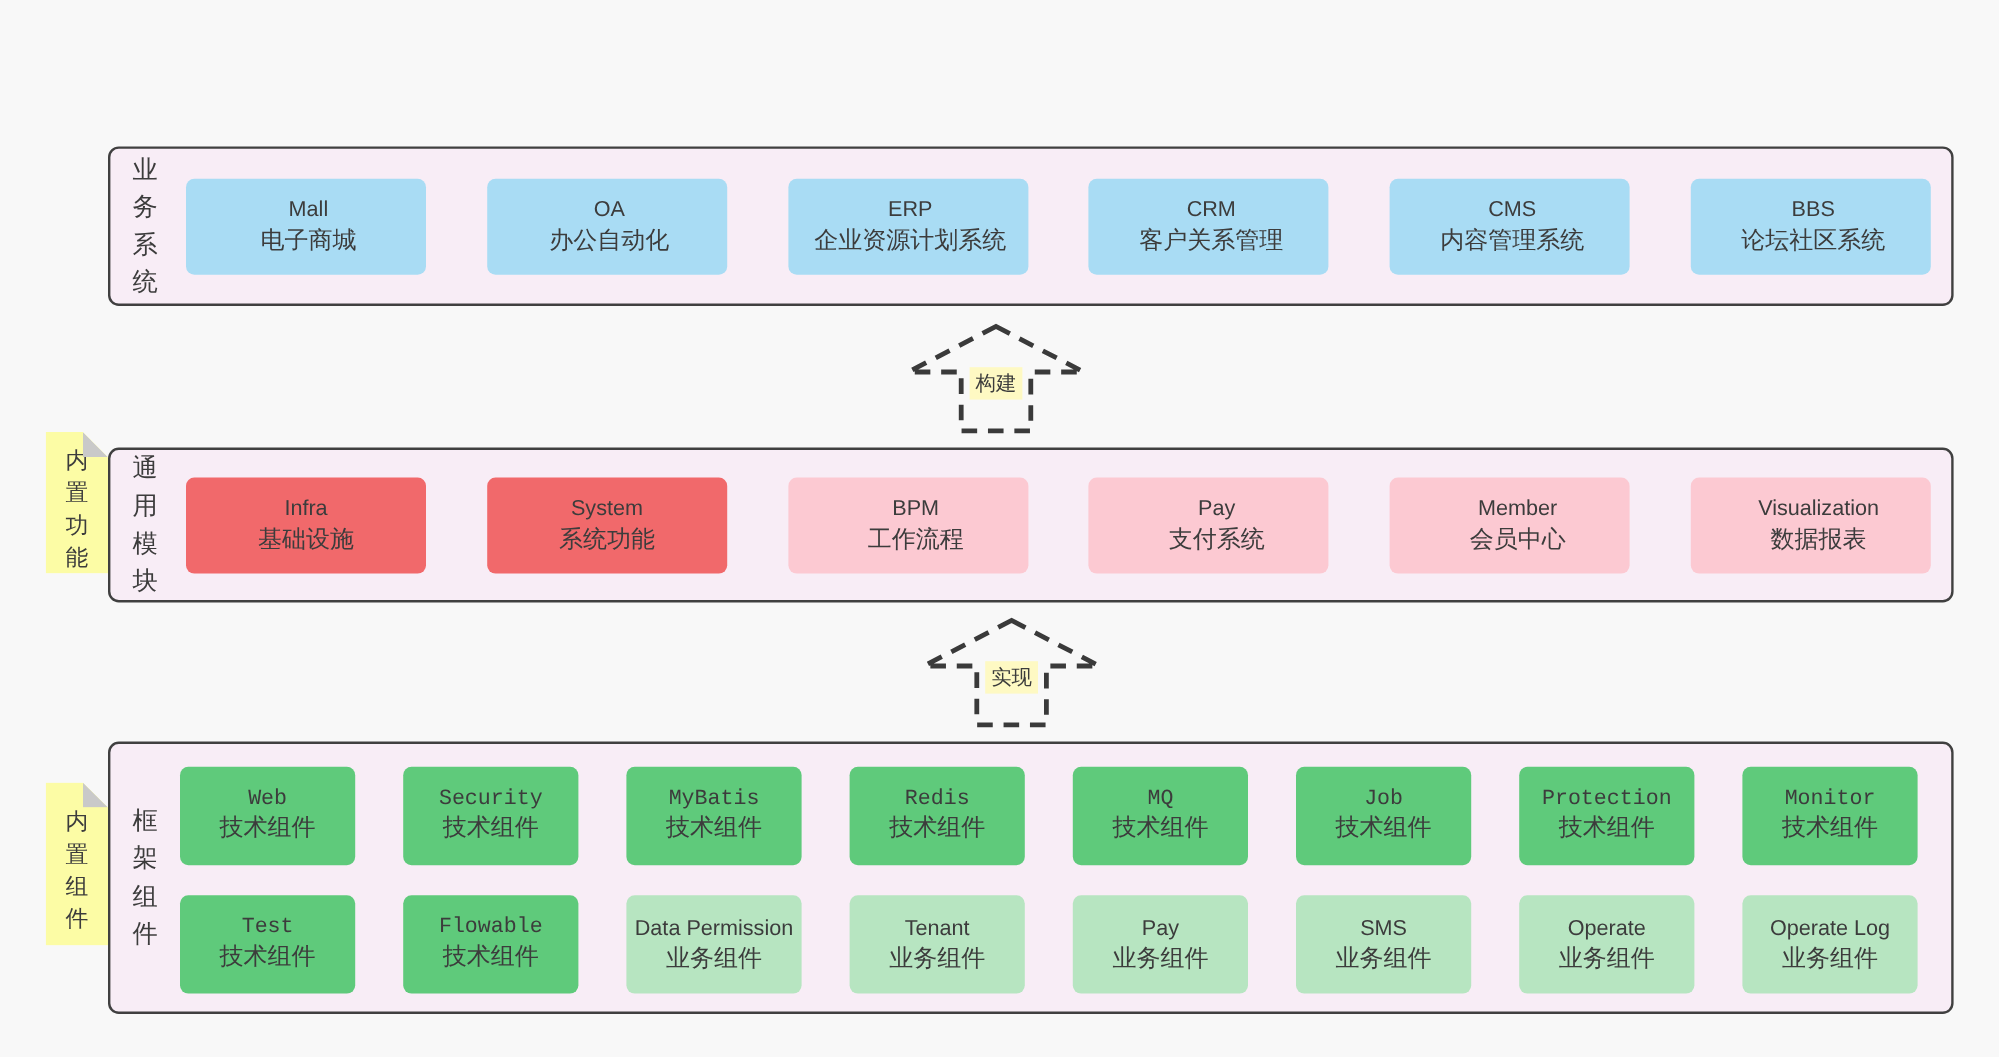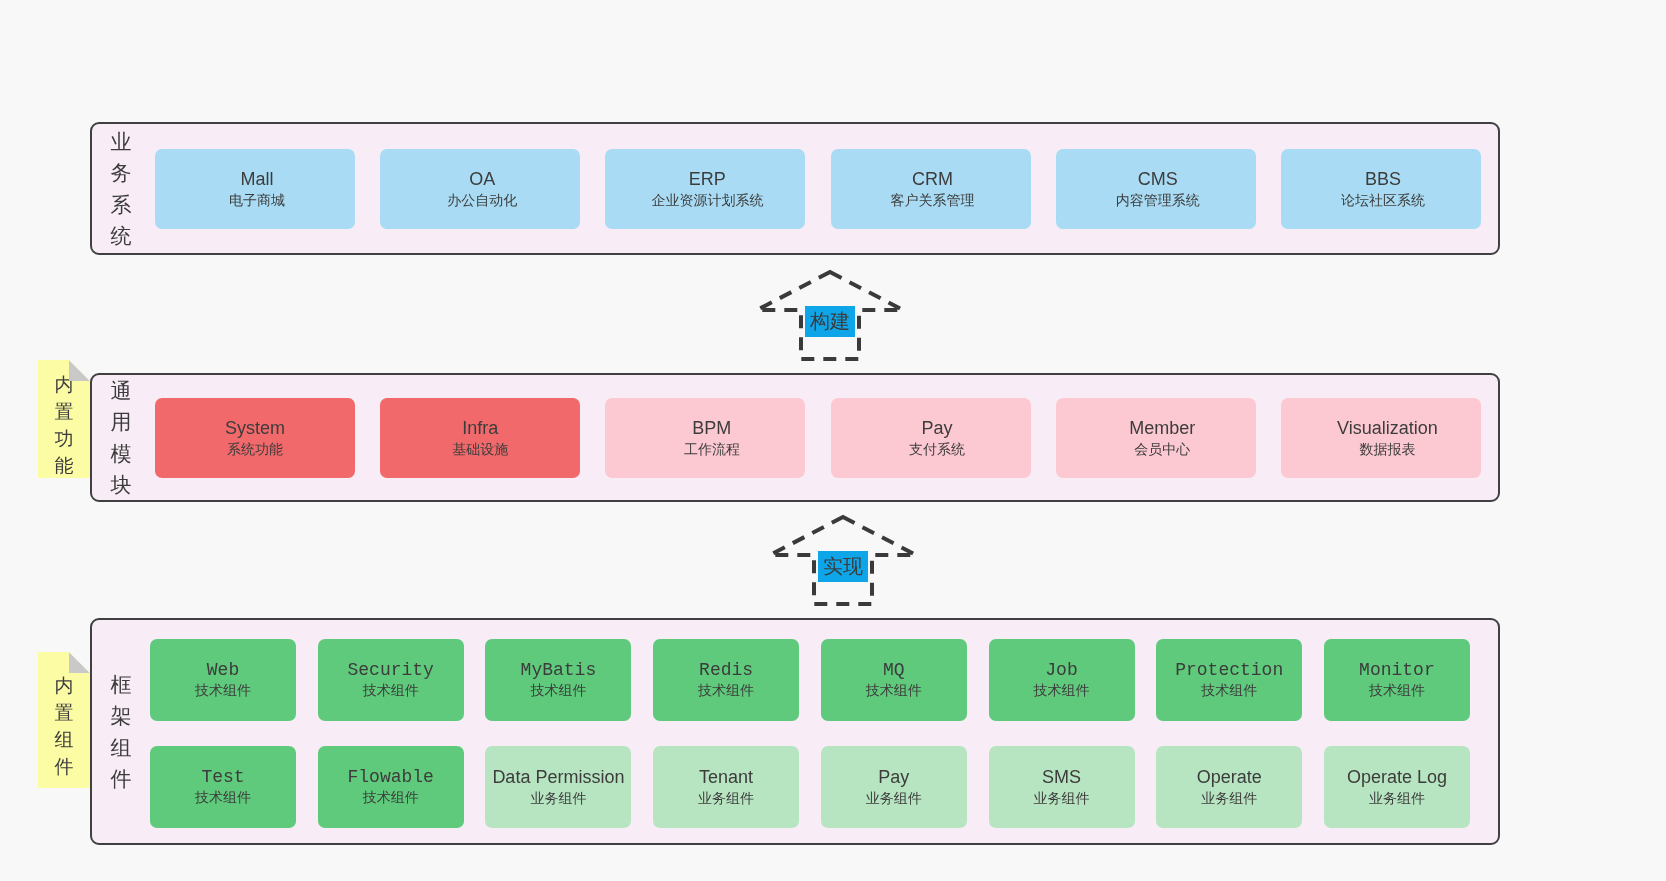--- a/index.html
+++ b/index.html
@@ -5,21 +5,21 @@
   * { margin:0; padding:0; box-sizing:border-box; }
   html,body { width:1666px; height:881px; }
   body {
     font-family:"Liberation Sans","DejaVu Sans",sans-serif;
     background:#f8f8f8; color:#3c3c3c; overflow:hidden;
   }
   .page { position:relative; width:1666px; height:881px; }
 
   
   .layer {
-    position:absolute; left:90px; width:1410px;
+    position:absolute; left:90px; width:1538px;
     background:#f8edf6; border:2px solid #404040; border-radius:9px;
   }
   .layer-business   { top:122px; height:133px; }
   .layer-modules    { top:373px; height:129px; }
   .layer-components { top:618px; height:227px; }
 
   .v-label {
     position:absolute; left:15px; top:50%; transform:translateY(-50%);
     width:28px; font-size:21px; line-height:1.5; text-align:center;
     word-break:break-all; color:#3c3c3c;
@@ -36,21 +36,21 @@
   }
   .row8 { display:flex; justify-content:space-between; }
 
   .box {
     display:flex; flex-direction:column; align-items:center; justify-content:center;
     border-radius:7px; text-align:center; padding:4px 6px;
   }
   .row6 .box { width:200px; height:80px; }
   .row8 .box { width:146px; height:82px; }
   .box-en { font-size:18px; line-height:1.35; }
-  .box-zh { font-size:14px; line-height:1.4; }
+  .box-zh { font-size:20px; line-height:1.4; }
   .blue  { background:#a9dcf4;padding-left:10px; }
   .red   { background:#f1696b; }
   .pink  { background:#fcc9d2;padding-left:19px; }
   .green { background:#5fca7b;font-family:Liberation Mono, monospace; }
   .green-light { background:#b7e5c1; }
 
   
   .sticky {
     position:absolute; left:38px; width:52px; background:#fcfca5; z-index:3;
     clip-path:polygon(0 0, calc(100% - 21px) 0, 100% 21px, 100% 100%, 0 100%);
@@ -67,21 +67,21 @@
     word-break:break-all; margin-top:14px; color:#3c3c3c;
   }
 
   
   .arrow { position:absolute; width:150px; height:95px; }
   .arrow svg { display:block; width:150px; height:95px; }
   .arrow-build { left:755px; top:268px; }
   .arrow-impl  { left:768px; top:513px; }
   .arrow-label {
     position:absolute; left:50%; top:38px; transform:translateX(-50%);
-    background:#0ea5e9; padding:2px 5px; font-size:20px; color:#3c3c3c;
+    background:#fef9c3; padding:2px 5px; font-size:17px; color:#3c3c3c;
     white-space:nowrap;
   }
 </style>
 </head>
 <body>
 
 <div class="page">
 
   <div class="layer layer-business">
     <div class="v-label">业务系统</div>
@@ -121,26 +121,26 @@
   </div>
 
   <div class="sticky sticky-modules">
     <div class="fold"></div>
     <div class="sticky-text">内置功能</div>
   </div>
   <div class="layer layer-modules">
     <div class="v-label">通用模块</div>
     <div class="row6">
       <div class="box red">
+        <div class="box-en">Infra</div>
+        <div class="box-zh">基础设施</div>
+      </div>
+      <div class="box red">
         <div class="box-en">System</div>
         <div class="box-zh">系统功能</div>
-      </div>
-      <div class="box red">
-        <div class="box-en">Infra</div>
-        <div class="box-zh">基础设施</div>
       </div>
       <div class="box pink">
         <div class="box-en">BPM</div>
         <div class="box-zh">工作流程</div>
       </div>
       <div class="box pink">
         <div class="box-en">Pay</div>
         <div class="box-zh">支付系统</div>
       </div>
       <div class="box pink">

